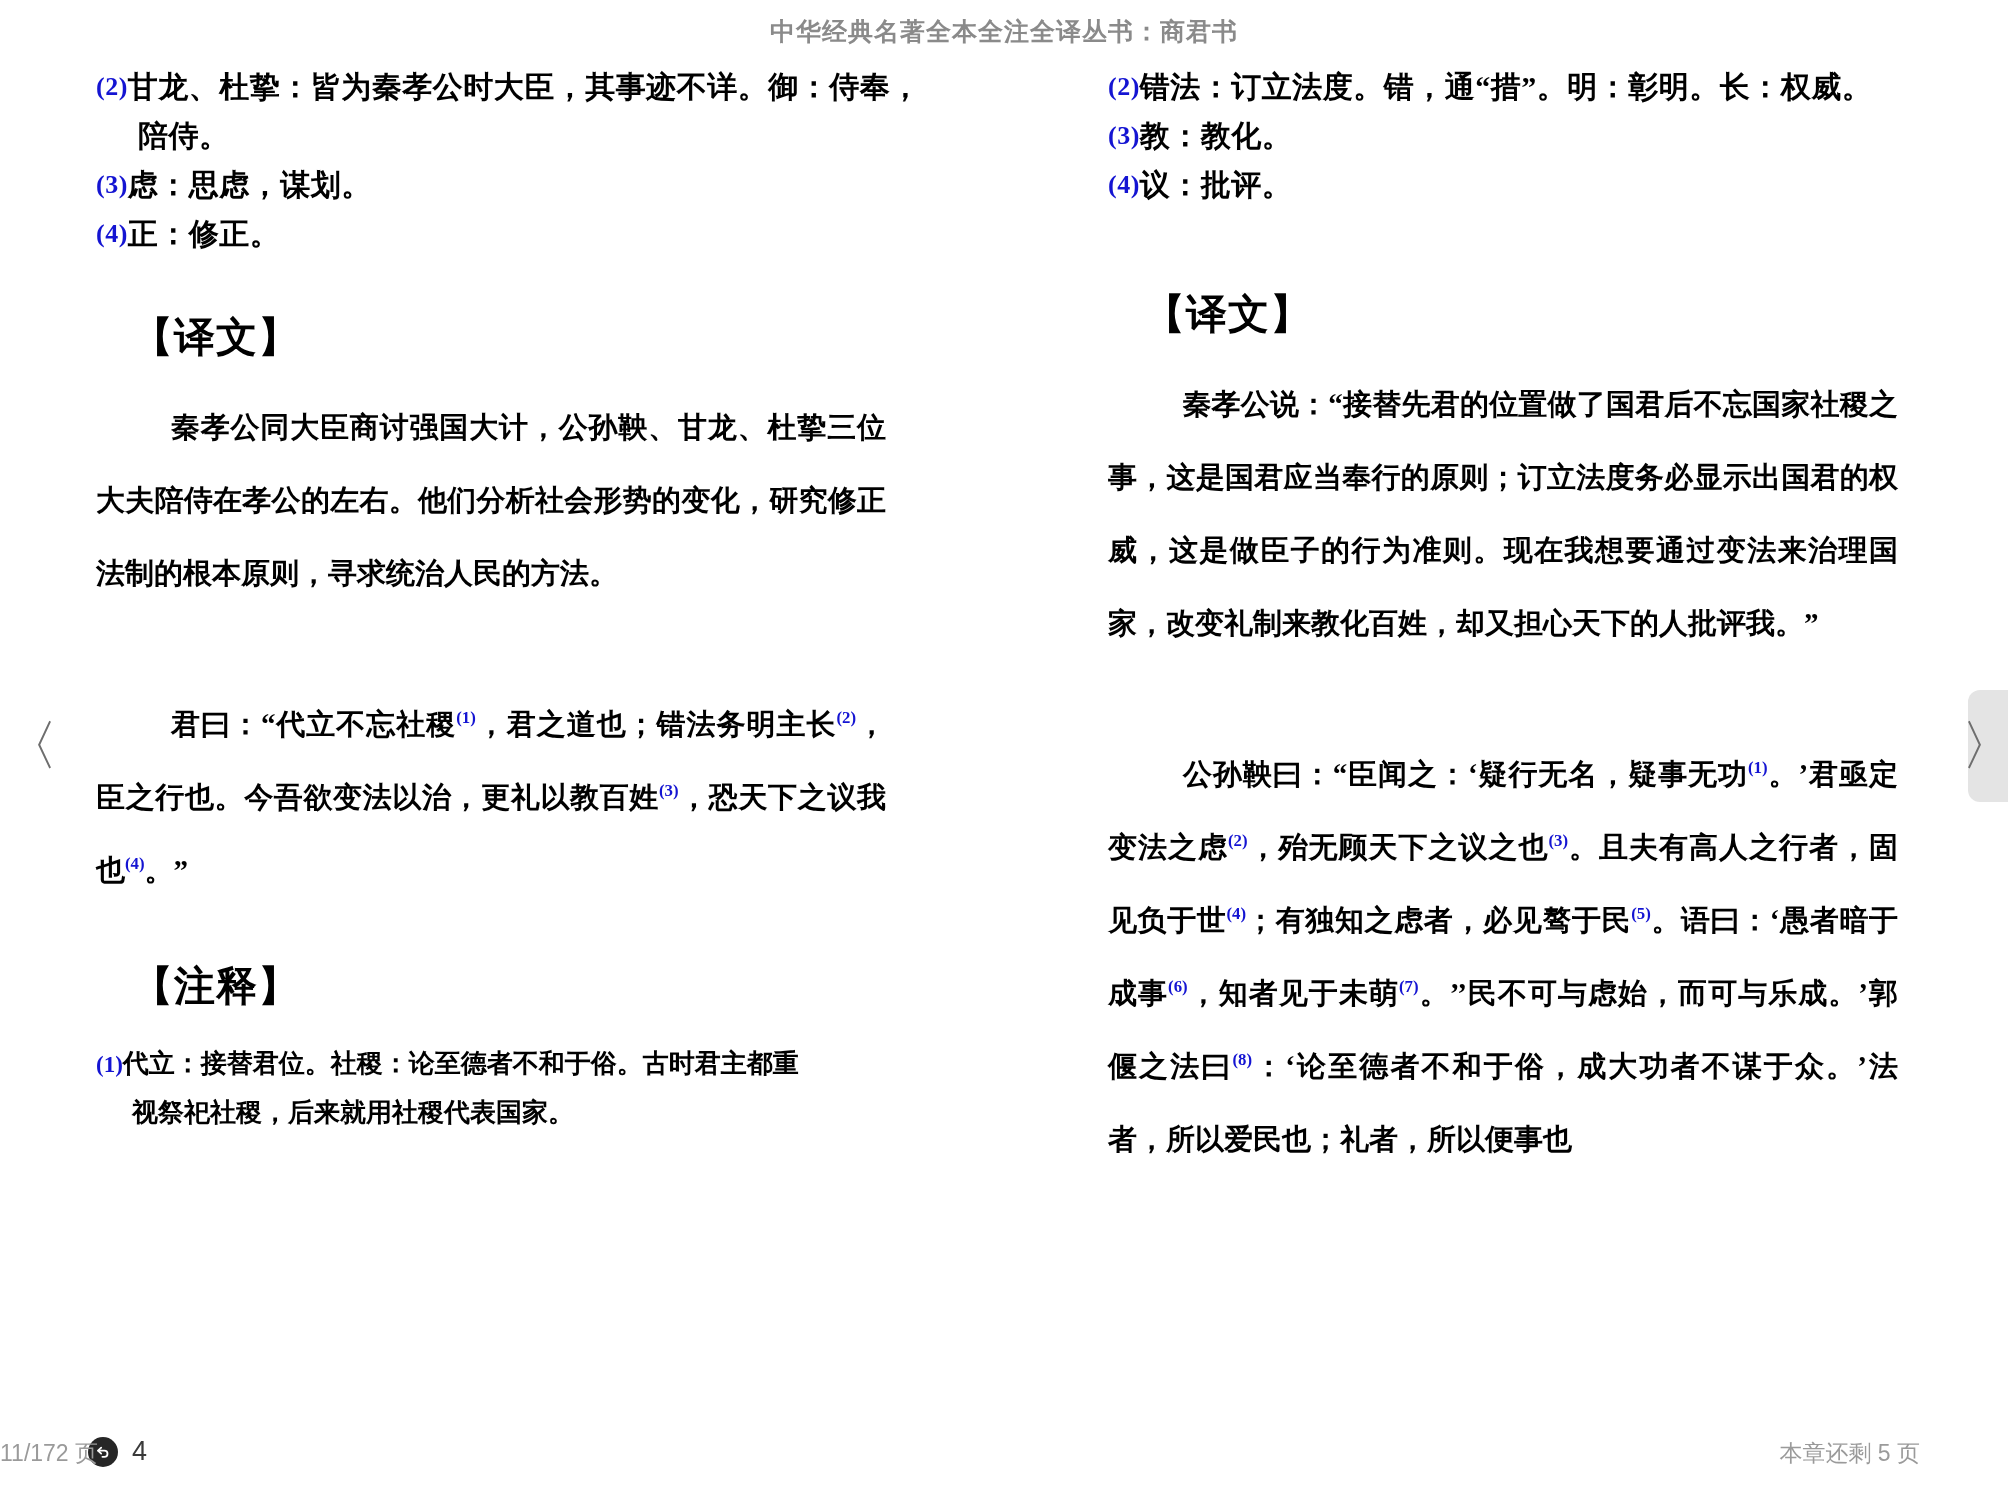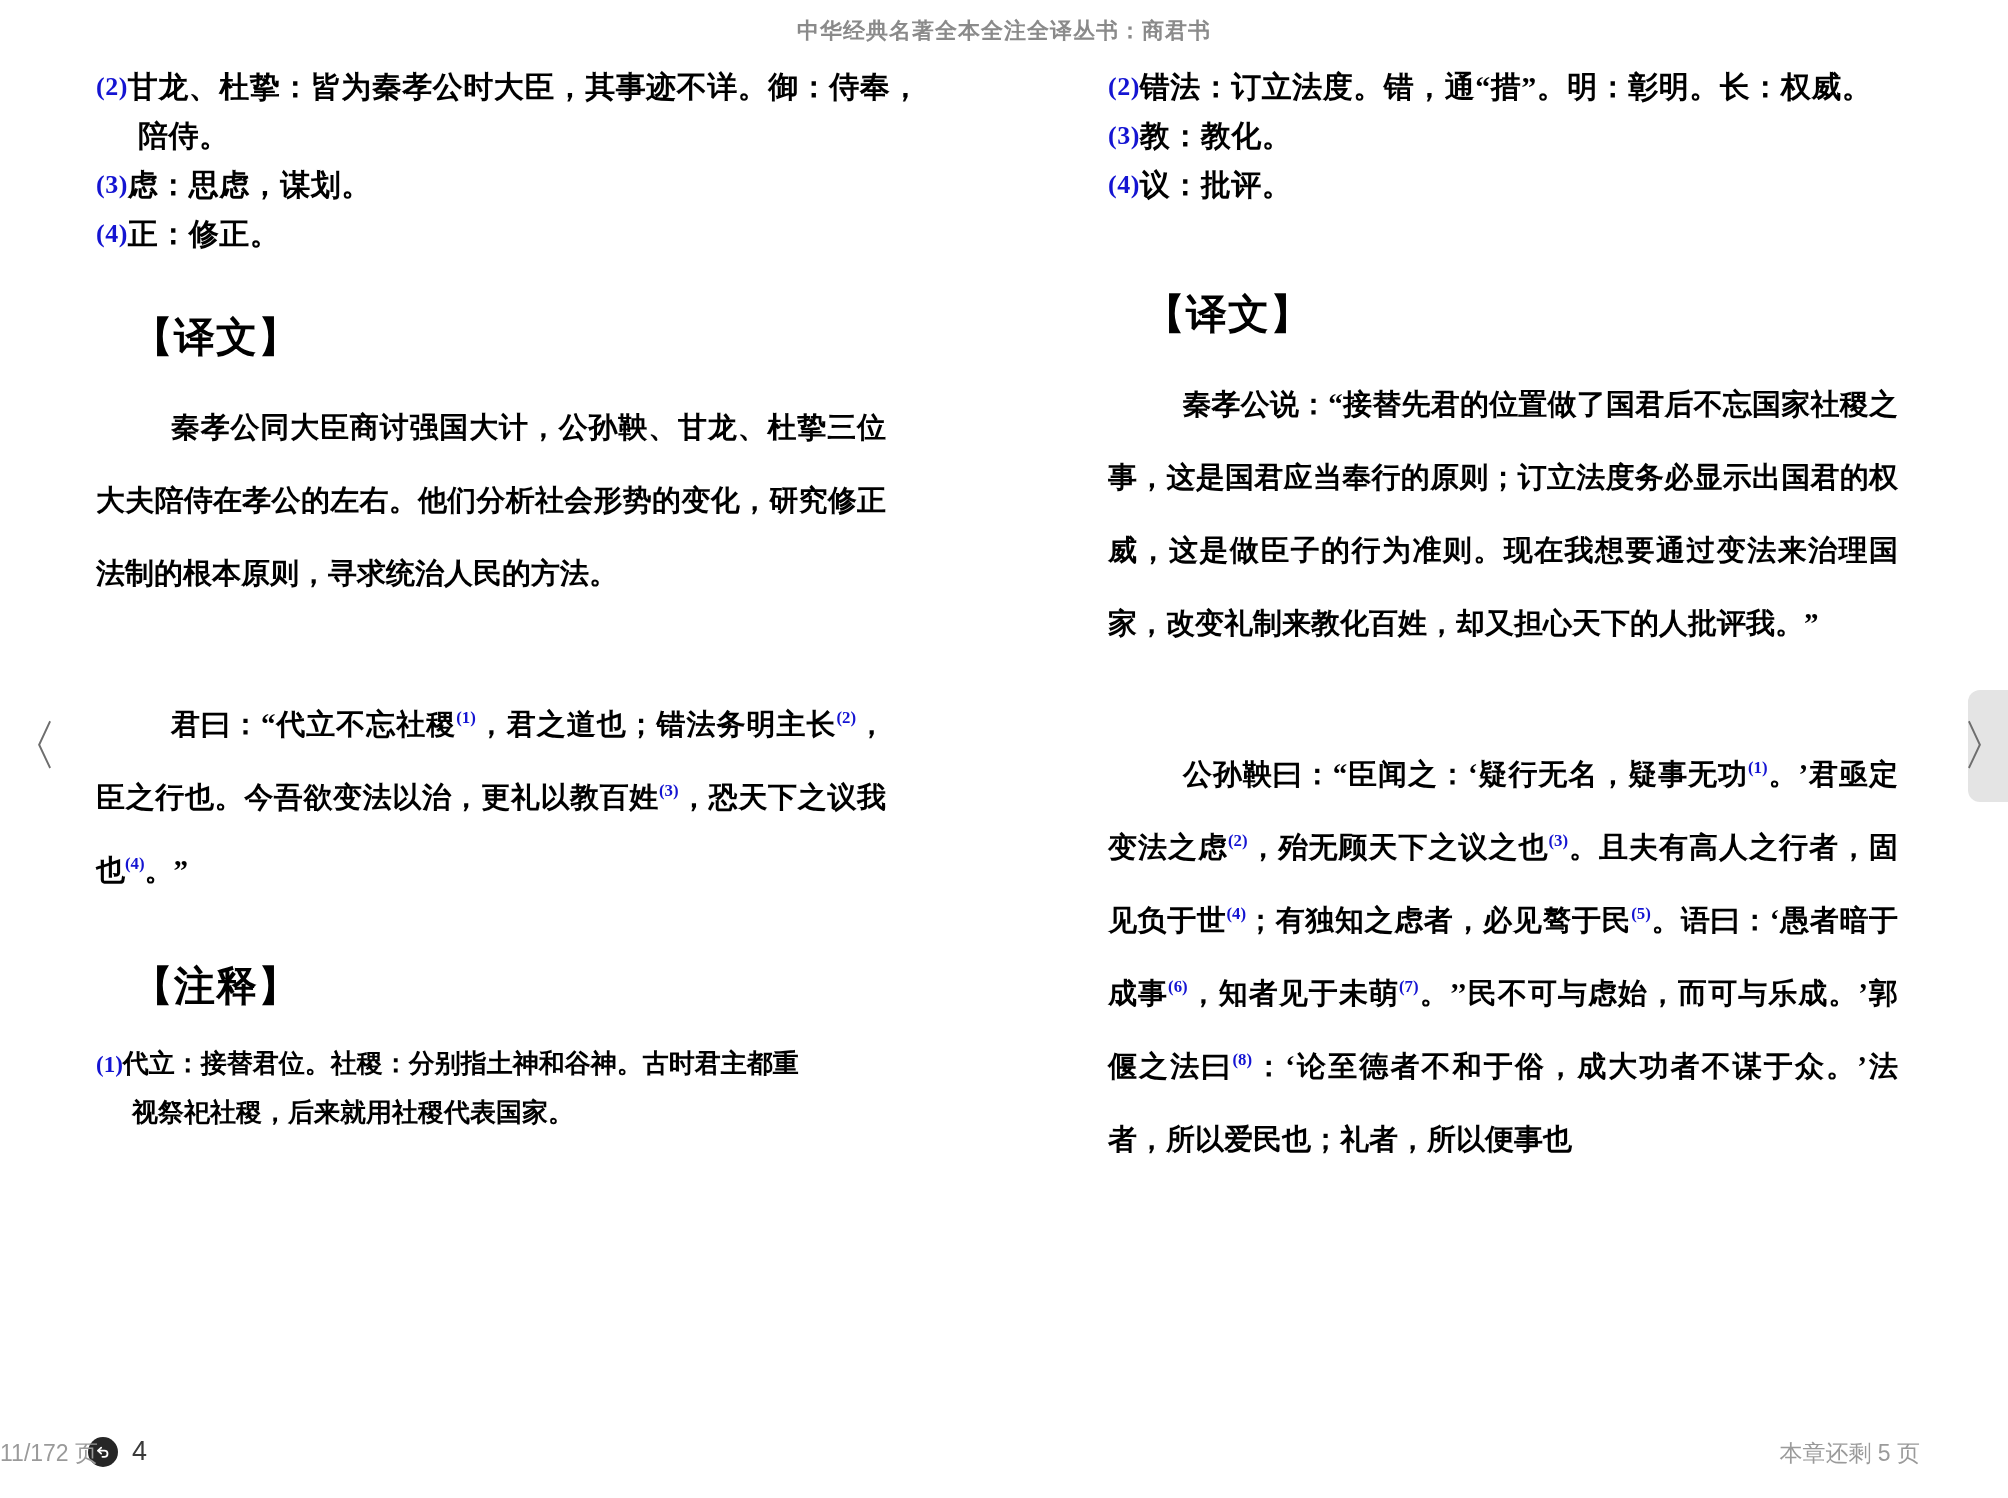--- a/index.html
+++ b/index.html
@@ -22,21 +22,21 @@
     top: 0;
     left: 0;
     width: 2008px;
     height: 62px;
     display: flex;
     align-items: center;
     justify-content: center;
   }
   .header-title {
     font-family: "Liberation Sans", "DejaVu Sans", sans-serif;
-    font-size: 22px;
+    font-size: 25px;
     font-weight: bold;
     color: #8a8a8a;
     letter-spacing: 1px;
     white-space: nowrap;
   }
 
   
   .page {
     position: absolute;
     top: 62px;
@@ -213,21 +213,21 @@
     <div class="gap-l"></div>
 
     <div class="body-par"><span class="ind"></span><span>君曰：“代立不忘社稷<sup>(1)</sup>，君之道也；错法务明主长<sup>(2)</sup>，臣之行也。今吾欲变法以治，更礼以教百姓<sup>(3)</sup>，恐天下之议我也<sup>(4)</sup>。”</span></div>
 
     <div class="gap-m"></div>
 
     <div class="section-title">【注释】</div>
 
     <div class="gap-s"></div>
 
-    <div class="note-small"><span class="num">(1)</span><span>代立：接替君位。社稷：分别指土神和谷神。古时君主都重</span><span class="cont">视祭祀社稷，后来就用社稷代表国家。</span></div>
+    <div class="note-small"><span class="num">(1)</span><span>代立：接替君位。社稷：论至德者不和于俗。古时君主都重</span><span class="cont">视祭祀社稷，后来就用社稷代表国家。</span></div>
   </div>
 
   <div class="column col-right">
 
     <div>
       <div class="note-line"><span class="num">(2)</span><span>错法：订立法度。错，通“措”。明：彰明。长：权威。</span></div>
 
       <div class="note-line"><span class="num">(3)</span><span>教：教化。</span></div>
 
       <div class="note-line"><span class="num">(4)</span><span>议：批评。</span></div>

